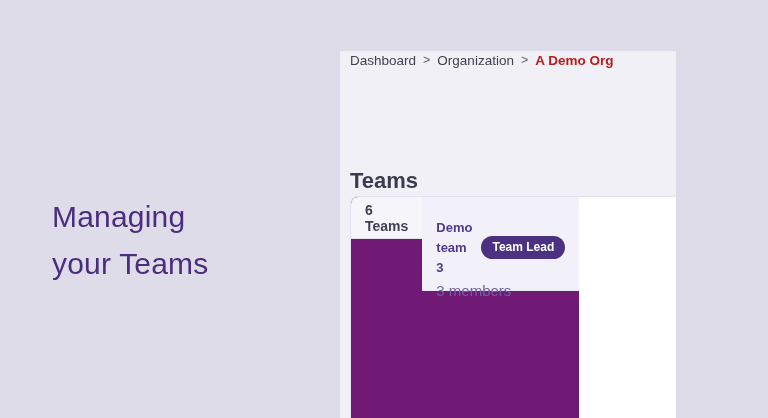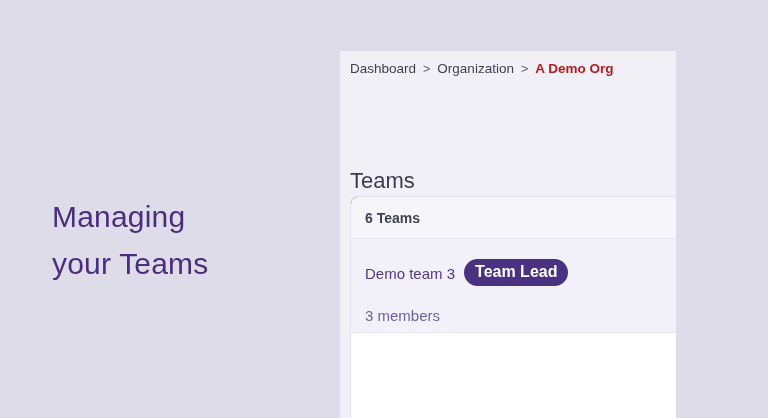--- a/index.html
+++ b/index.html
@@ -28,38 +28,37 @@
     left: 340px;
     top: 51px;
     width: 336px;
     height: 367px;
     background: #f1f0f6;
   }
 
   .breadcrumb {
     position: absolute;
     left: 10px;
-    top: 10px;
+    top: 2px;
     font-size: 13.5px;
     color: #41414f;
     display: flex;
-    align-items: center;
     gap: 7px;
     white-space: nowrap;
   }
   .breadcrumb .crumb { cursor: pointer; }
   .breadcrumb .crumb.current { font-weight: 700; color: #b91c1c; }
   .breadcrumb .sep { color: #5d5d6c; font-size: 12.5px; }
 
   .page-title {
     position: absolute;
     left: 10px;
     top: 117px;
     font-size: 22px;
-    font-weight: 400;
+    font-weight: 700;
     color: #3b3b4f;
   }
 
   .page-subtitle {
     position: absolute;
     left: 10px;
     top: 166px;
     font-size: 15px;
     color: #4b4b5e;
   }
@@ -70,21 +69,21 @@
     right: 0;
     top: 145px;
     bottom: 0;
     background: #701a75;
     border: 1px solid #e3e1ed;
     border-right: none;
     border-bottom: none;
     border-radius: 8px 0 0 0;
     overflow: hidden;
     display: flex;
-    flex-direction: column;
+    flex-direction: row;
   }
 
   .team-card .list-header {
     height: 42px;
     flex: 0 0 42px;
     background: #f6f5fa;
     border-bottom: 1px solid #e7e5f0;
     display: flex;
     align-items: center;
     padding: 0 14px;
@@ -104,43 +103,43 @@
     border-bottom: 1px solid #e9e7f1;
   }
   .team-row.plain {
     flex: 1 1 auto;
     background: #ffffff;
     padding-top: 24px;
   }
 
   .team-name-line { display: flex; align-items: center; }
   .team-name {
-    font-size: 15px;
-    font-weight: 400;
+    font-size: 13px;
+    font-weight: 700;
     color: #3d3d52;
     line-height: 20px;
   }
   .team-row.highlight .team-name { color: #4e3a8f; }
 
   .badge {
     margin-left: 9px;
     background: #4a3181;
     color: #ffffff;
-    font-size: 16px;
+    font-size: 12px;
     font-weight: 700;
     line-height: 1;
     padding: 5px 11px 6px;
     border-radius: 999px;
     position: relative;
     top: -1px;
     white-space: nowrap;
   }
 
   .team-members {
-    margin-top: 20px;
+    margin-top: 4px;
     font-size: 15px;
     color: #5d5d71;
   }
   .team-row.highlight .team-members { color: #6d63a4; }
 </style>
 </head>
 <body>
 
 <div class="headline">
   <div>Managing</div>

